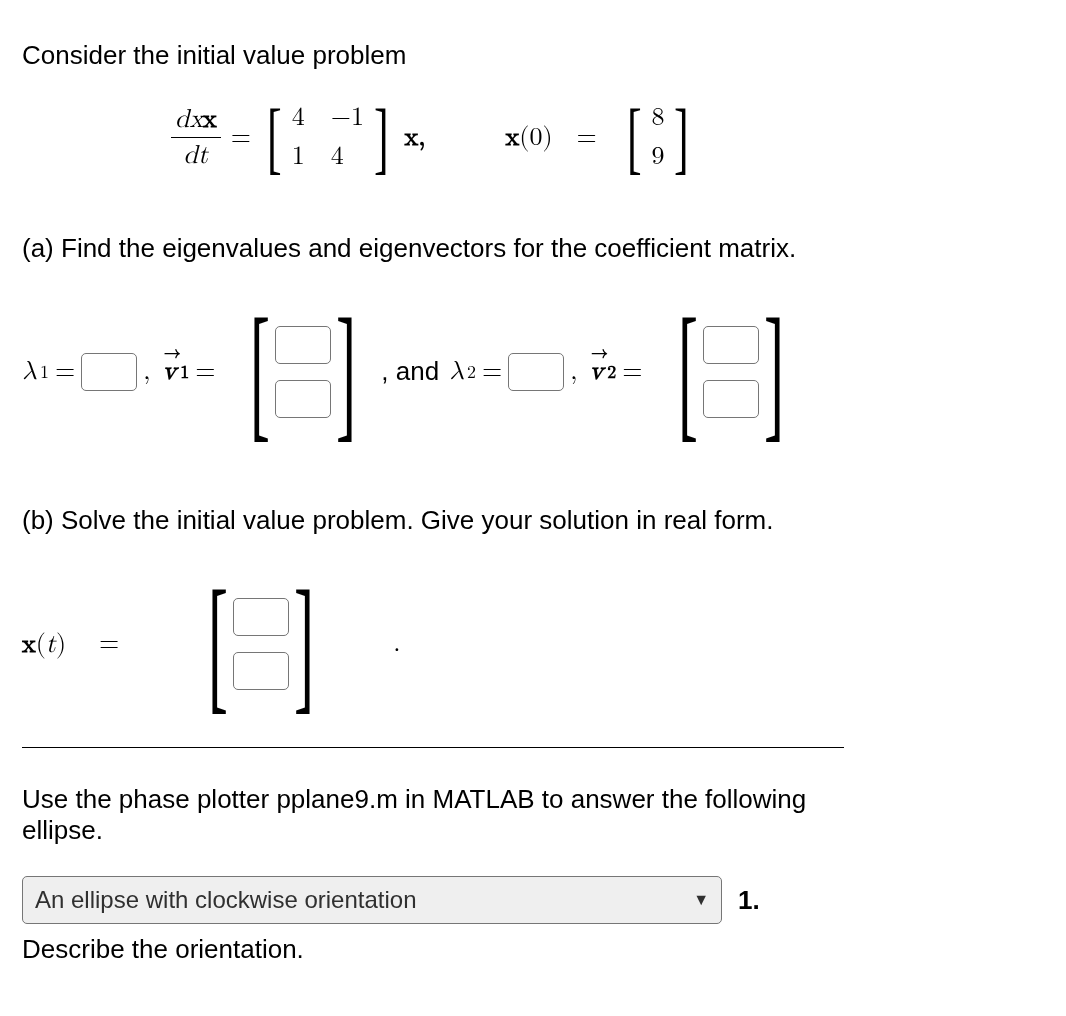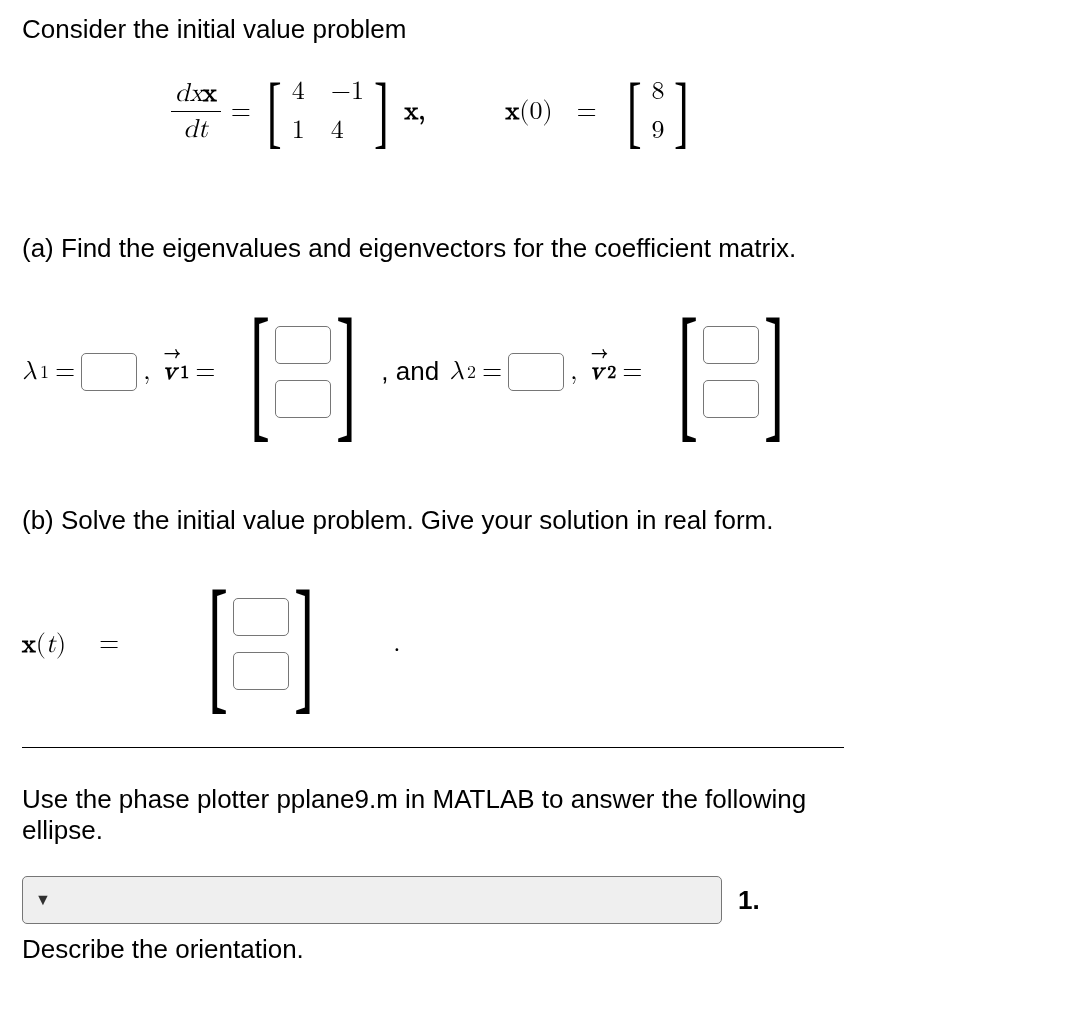--- a/index.html
+++ b/index.html
@@ -8,34 +8,34 @@
     background: #fff;
   }
   body {
     width: 1066px;
     min-height: 1016px;
     box-sizing: border-box;
   }
   .page {
     box-sizing: border-box;
     width: 866px;
-    padding: 14px 22px 40px 22px;
+    padding: 40px 22px 40px 22px;
     font-family: Arial, "Helvetica Neue", Helvetica, sans-serif;
     font-size: 26px;
     color: #000;
   }
   .prompt {
     margin-bottom: 30px;
   }
   .eqrow {
     display: flex;
     justify-content: center;
     align-items: flex-start;
     gap: 80px;
-    margin-bottom: 86px;
+    margin-bottom: 60px;
   }
   .section {
     margin-bottom: 40px;
   }
   
   .mi { font-family: "Cambria Math", "STIXGeneral", "Latin Modern Math", "Times New Roman", serif; font-style: italic; }
   .mn { font-family: "Cambria Math", "STIXGeneral", "Latin Modern Math", "Times New Roman", serif; font-style: normal; }
   .mb { font-family: "Cambria Math", "STIXGeneral", "Latin Modern Math", "Times New Roman", serif; font-weight: bold; font-style: normal; }
   .mbi { font-family: "Cambria Math", "STIXGeneral", "Latin Modern Math", "Times New Roman", serif; font-weight: bold; font-style: italic; }
   .mo { font-family: "Cambria Math", "STIXGeneral", "Latin Modern Math", "Times New Roman", serif; font-style: normal; }
@@ -311,20 +311,21 @@
     <span class="mn">.</span>
   </div>
 
   <hr class="rule">
 
   <div class="lbl1" style="margin-bottom:24px;">Use the phase plotter pplane9.m in MATLAB to answer the following ellipse.</div>
 
   <div class="bottom-area">
     <div class="row">
       <div class="select">
+        <span>An ellipse with clockwise orientation</span>
         <span class="caret">▼</span>
       </div>
       <span class="bold">1.</span>
     </div>
     <div class="after">Describe the orientation.</div>
   </div>
 
 </div>
 
 </body></html>

